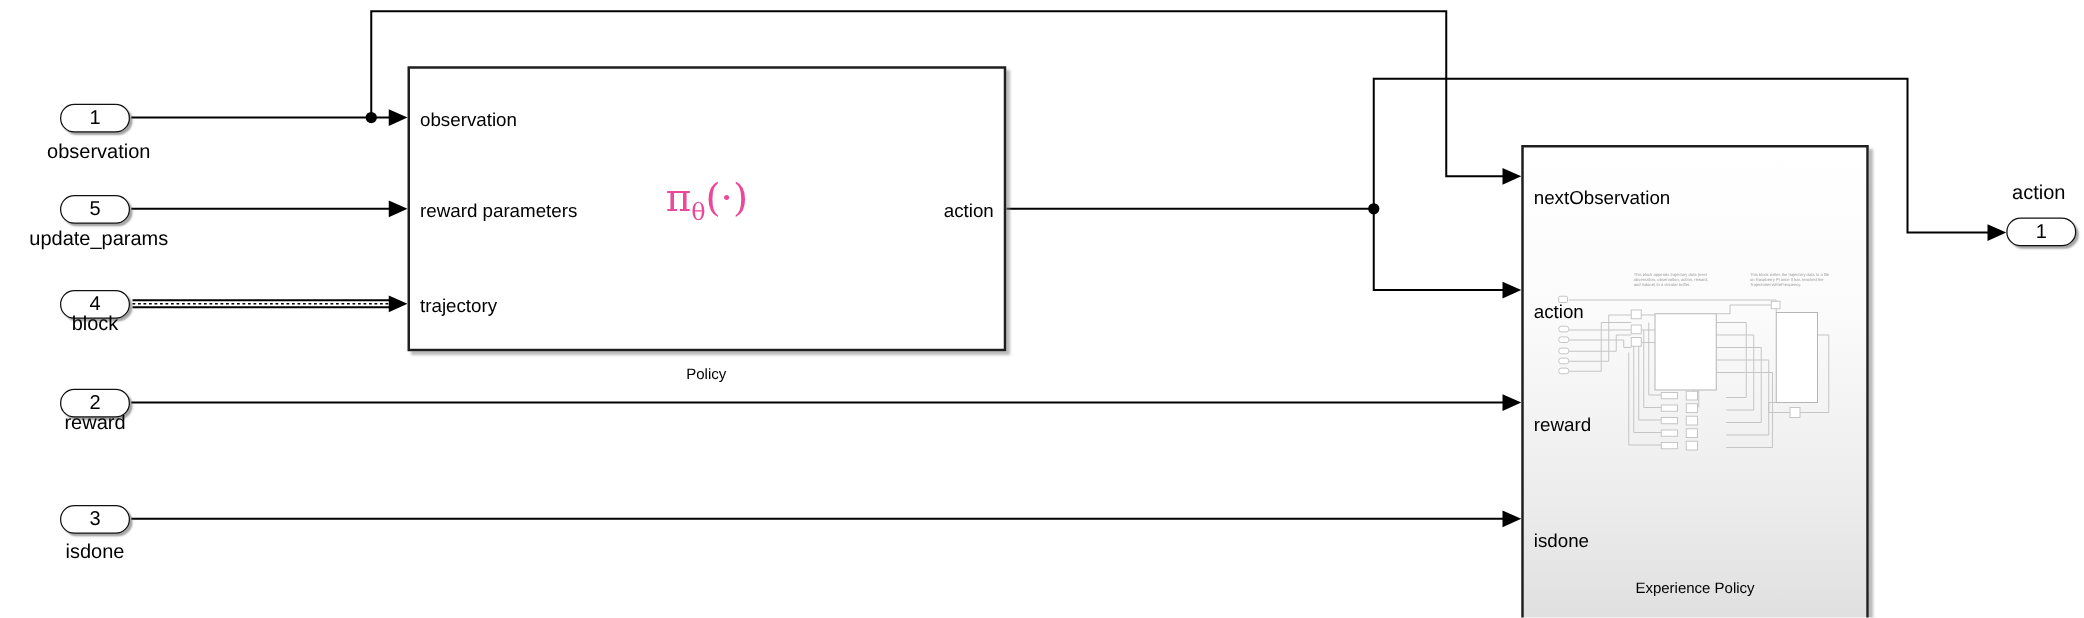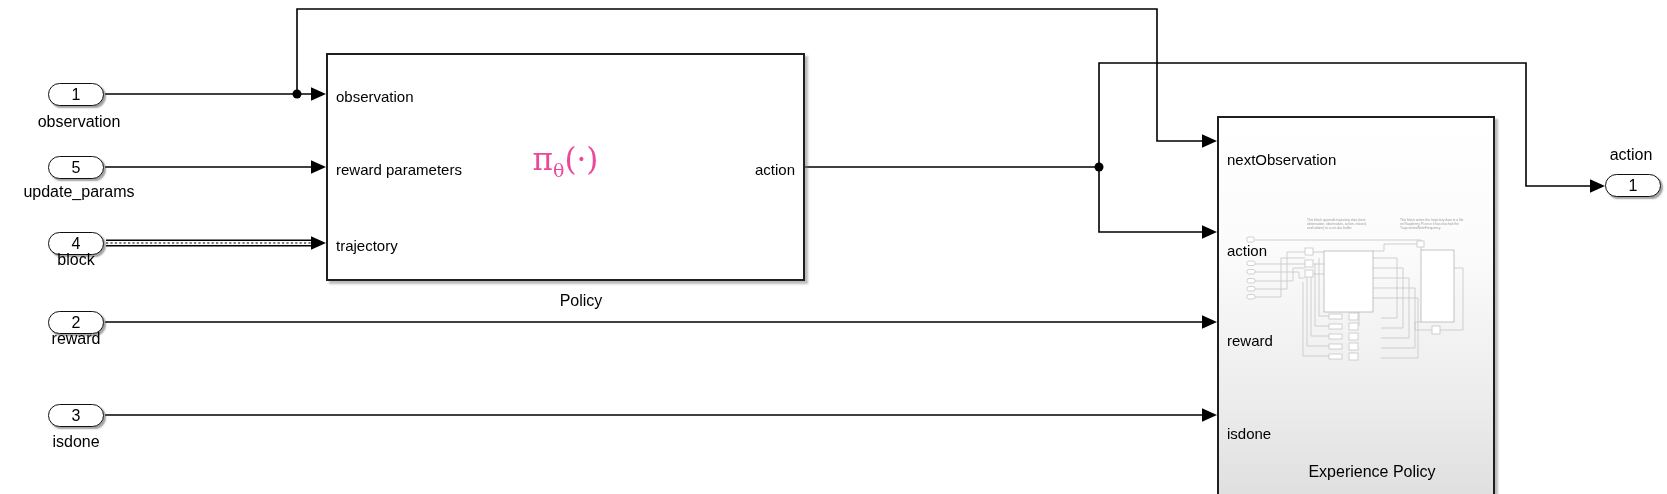--- a/index.html
+++ b/index.html
@@ -33,21 +33,21 @@
     z-index:2;
   }
   .block-port {
     position:absolute; transform:translateY(-50%);
     font-size:15px; white-space:nowrap; z-index:4;
   }
   .block-port.left  { left:8px; }
   .block-port.right { right:8px; }
   .block-name {
     position:absolute; transform:translateX(-50%);
-    font-size:16px; white-space:nowrap; z-index:3;margin-left:16px;
+    font-size:12px; white-space:nowrap; z-index:3;
   }
   .policy-symbol {
     position:absolute; left:0; right:0; top:86px; text-align:center;
     font-family:"DejaVu Serif", serif; font-size:31px; color:#ec4899;
     letter-spacing:0; z-index:3;
   }
   .policy-symbol sub { font-size:19px; }
 
   .ew-block {
     background:linear-gradient(180deg,#ffffff 0%,#fbfbfb 30%,#ececec 65%,#d7d7d7 100%);

